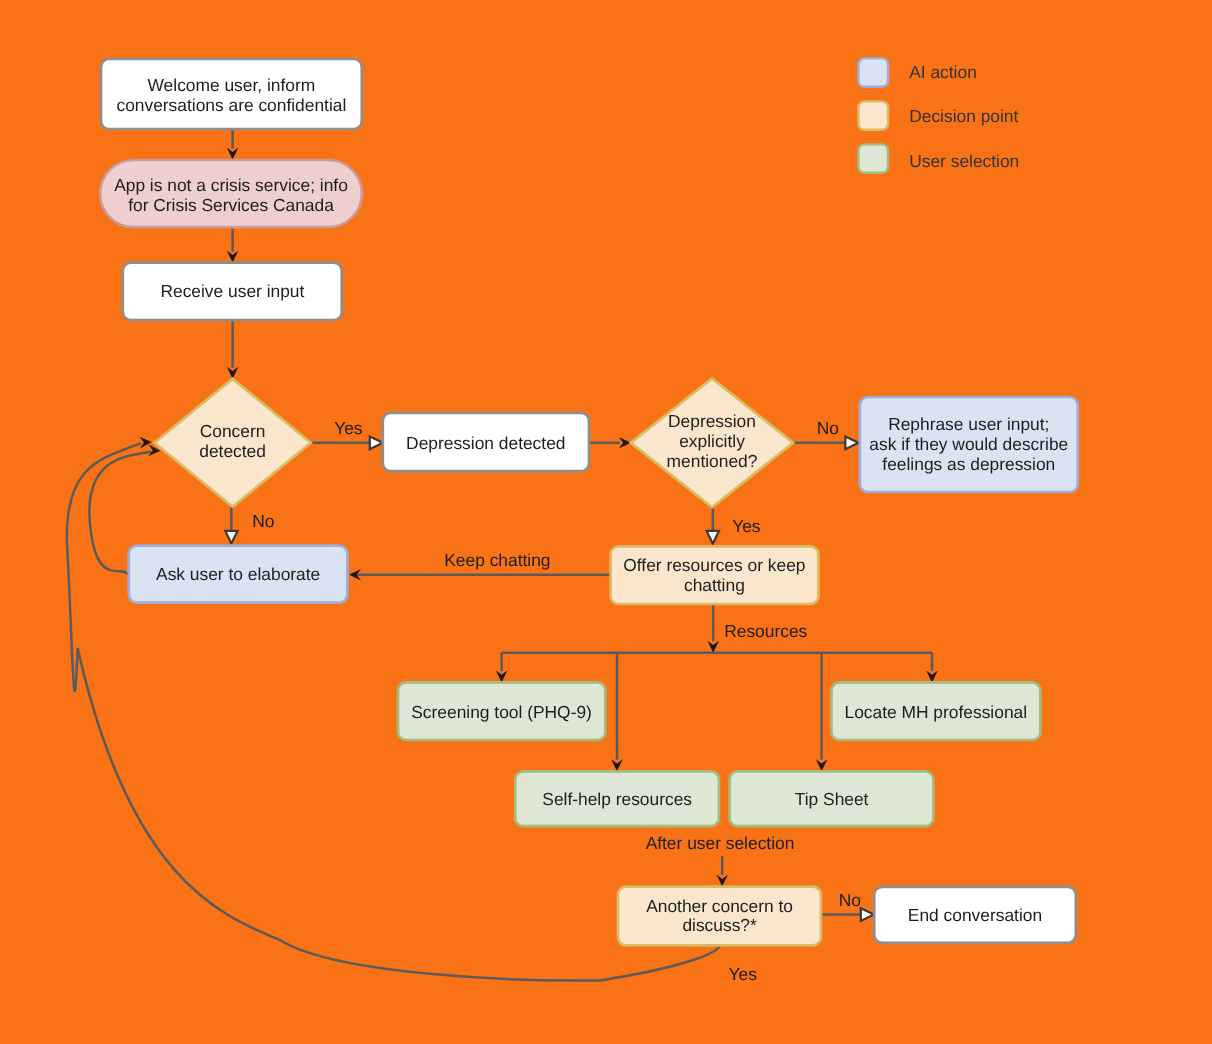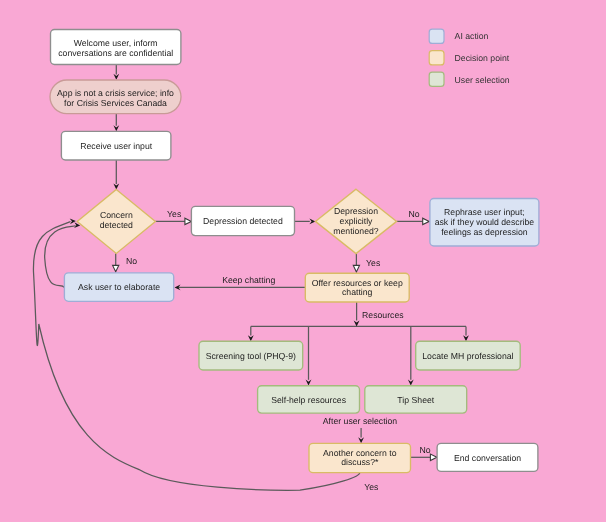--- a/index.html
+++ b/index.html
@@ -1,18 +1,18 @@
 <!DOCTYPE html>
 <html><head>
 <meta charset="utf-8">
 <title>Flowchart</title>
 <style>
   html,body{margin:0;padding:0;background:#ffffff;-webkit-font-smoothing:antialiased;text-rendering:geometricPrecision;}
   body{width:606px;height:522px;overflow:hidden;font-family:"Liberation Sans",sans-serif;}
-  #canvas{position:relative;width:606px;height:522px;background:#f9a8d4;}
+  #canvas{position:relative;width:606px;height:522px;background:#f97316;}
   svg#fc{display:block;position:absolute;left:0;top:0;}
   .shape{stroke-width:1.35;shape-rendering:geometricPrecision;}
   .nlbl{font-family:"Liberation Sans",sans-serif;font-size:8.7px;fill:#1d1d1d;text-anchor:middle;}
   .elbl{font-family:"Liberation Sans",sans-serif;font-size:8.7px;fill:#1d1d1d;}
   .lgtxt{font-family:"Liberation Sans",sans-serif;font-size:8.7px;fill:#333;}
   .edge{fill:none;stroke:#5a5a5a;stroke-width:1.25;shape-rendering:geometricPrecision;}
   .ahF{fill:#1a1a1a;stroke:none;shape-rendering:geometricPrecision;}
   .swatch{stroke-width:1.2;shape-rendering:geometricPrecision;}
   .ahO{fill:#ffffff;stroke:#3a3a3a;stroke-width:1.1;stroke-linejoin:miter;shape-rendering:geometricPrecision;}
 </style>

